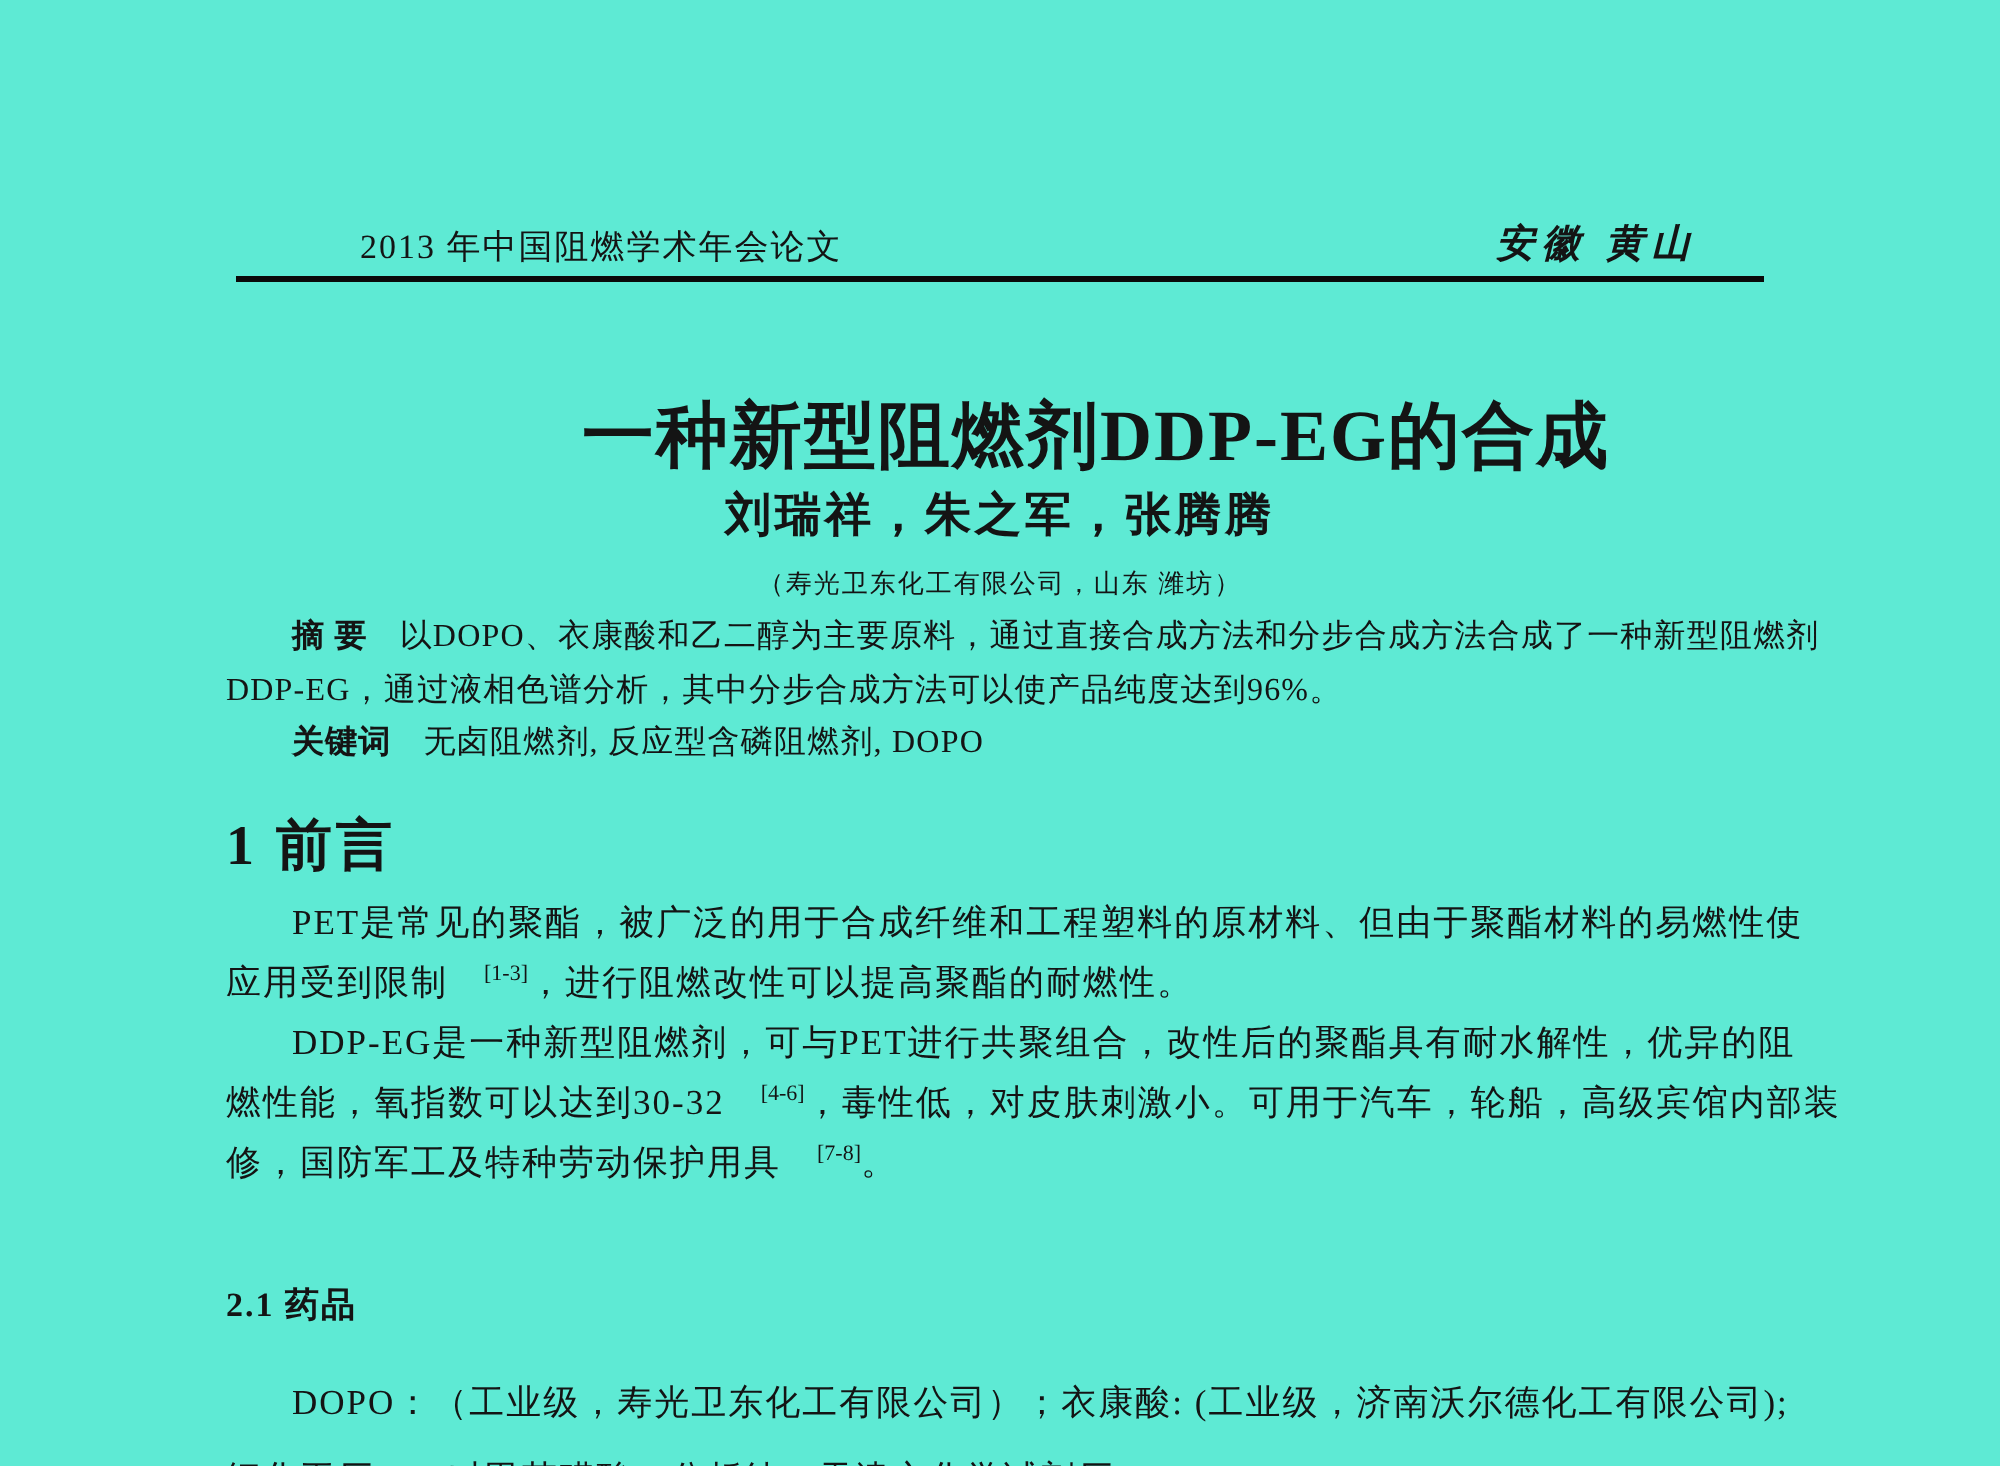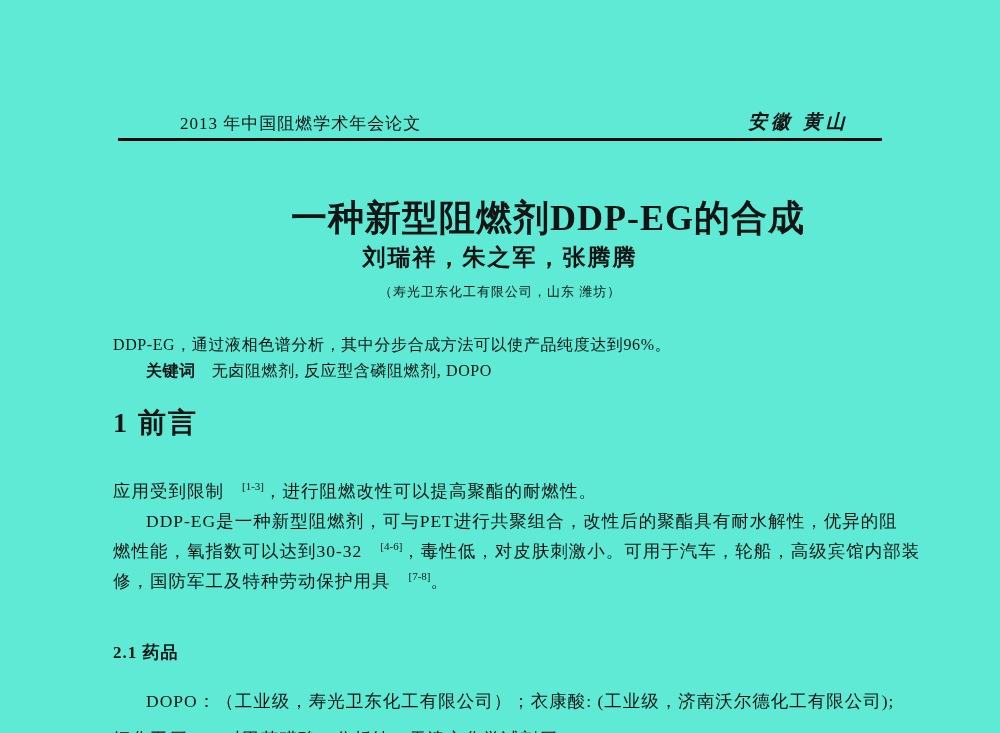--- a/index.html
+++ b/index.html
@@ -98,26 +98,28 @@
 <div class="scan-page">
 
   <div class="abs head-left">2013 年中国阻燃学术年会论文</div>
   <div class="abs head-right">安徽 黄山</div>
   <div class="abs head-rule"></div>
 
   <div class="abs doc-title">一种新型阻燃剂DDP-EG的合成</div>
   <div class="abs doc-authors">刘瑞祥，朱之军，张腾腾</div>
   <div class="abs doc-affil">（寿光卫东化工有限公司，山东 潍坊）</div>
 
+  <div class="abs abstract-line abs-l1"><span class="lbl">摘  要</span><span class="lbl-gap"></span><span>以DOPO、衣康酸和乙二醇为主要原料，通过直接合成方法和分步合成方法合成了一种新型阻燃剂</span></div>
   <div class="abs abstract-line abs-l2">DDP-EG，通过液相色谱分析，其中分步合成方法可以使产品纯度达到96%。</div>
 
   <div class="abs kw-line"><span class="lbl">关键词</span><span class="lbl-gap"></span><span>无卤阻燃剂, 反应型含磷阻燃剂, DOPO</span></div>
 
   <div class="abs h-sec h1-pos">1  前言</div>
 
+  <div class="abs body-line p1l1">PET是常见的聚酯，被广泛的用于合成纤维和工程塑料的原材料、但由于聚酯材料的易燃性使</div>
   <div class="abs body-line p1l2"><span>应用受到限制</span><sup>[1-3]</sup><span>，进行阻燃改性可以提高聚酯的耐燃性。</span></div>
 
   <div class="abs body-line p2l1">DDP-EG是一种新型阻燃剂，可与PET进行共聚组合，改性后的聚酯具有耐水解性，优异的阻</div>
   <div class="abs body-line p2l2"><span>燃性能，氧指数可以达到30-32</span><sup>[4-6]</sup><span>，毒性低，对皮肤刺激小。可用于汽车，轮船，高级宾馆内部装</span></div>
   <div class="abs body-line p2l3"><span>修，国防军工及特种劳动保护用具</span><sup>[7-8]</sup><span>。</span></div>
 
   <div class="abs h-sub">2.1  药品</div>
 
   <div class="abs body-line p3l1">DOPO：（工业级，寿光卫东化工有限公司）；衣康酸: (工业级，济南沃尔德化工有限公司);</div>
   <div class="abs body-line p3l3">细化工厂）；对甲苯磺酸（分析纯，天津市化学试剂厂）。</div>

